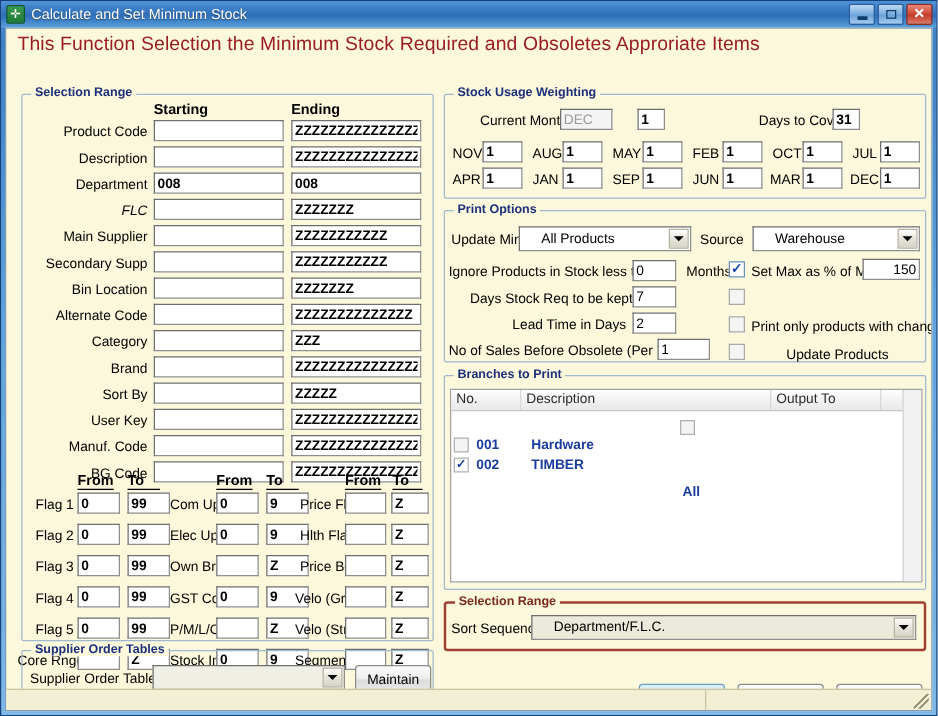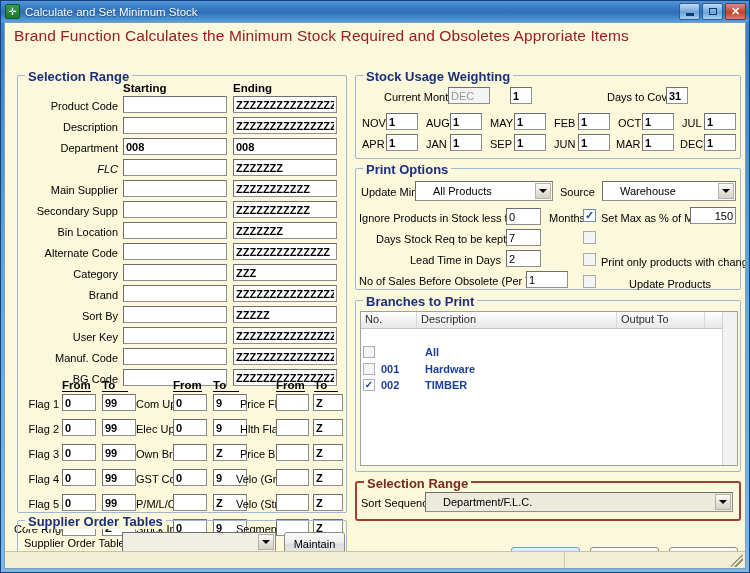--- a/index.html
+++ b/index.html
@@ -87,21 +87,21 @@
 
   
   .group {
     position: absolute;
     border: 1px solid #9fb8cf;
     border-radius: 2px;
   }
   .group > .legend {
     position: absolute; top: -7px; left: 7px;
     background: #fbf8dc; padding: 0 3px;
-    font-size: 13px; font-weight: bold; color: #1b2f7a;
+    font-size: 10px; font-weight: bold; color: #1b2f7a;
     white-space: nowrap;
   }
   .group.highlight { border: 2px solid #a14030; border-radius: 3px; }
 
   
   .lbl {
     position: absolute; font-size: 11px; color: #000;
     white-space: nowrap; line-height: 13px;
   }
   .lbl.r { text-align: right; }
@@ -239,21 +239,21 @@
           <span class="glyph-max"></span>
         </div>
       <div class="tbtn close">
           <span class="glyph-x">✕</span>
         </div>
     </div>
   </div>
 
   <div class="client">
 
-    <div class="headline">Brand Function Calculates the Minimum Stock Required and Obsoletes Approriate Items</div>
+    <div class="headline">This Function Selection the Minimum Stock Required and Obsoletes Approriate Items</div>
 
     <div class="group" style="left:12px; top:52px; width:330px; height:438px;">
       <span class="legend">Selection Range</span>
 
       <div class="colhead" style="left:105px; top:6px;">Starting</div>
       <div class="colhead" style="left:215px; top:6px;">Ending</div>
 
       <div class="lbl r" style="left:0px; top:24px; width:100px;">Product Code</div>
       <input class="tf" style="left: 105px; top: 20px; width: 104px;" value="">
       <input class="tf" style="left: 215px; top: 20px; width: 104px;" value="ZZZZZZZZZZZZZZZ">
@@ -490,21 +490,21 @@
       <span class="legend">Branches to Print</span>
 
       <div class="grid" style="left:4px; top:10px; width:378px; height:155px;">
         <div class="grid-head">
           <div class="gc0">No.</div>
           <div class="gc1">Description</div>
           <div class="gc2">Output To</div>
           <div class="gc3"></div>
         </div>
 
-        <div class="grow" style="margin-top:16px;">
+        <div class="grow" style="margin-top:3px;flex-direction:column;">
           <div class="c-chk">
               <span class="minichk"></span>
             </div>
           <div class="c-no"></div>
           <div class="c-desc">All</div>
           <div class="c-out"></div>
         </div>
         <div class="grow" style="margin-top:3px;">
           <div class="c-chk">
               <span class="minichk"></span>

